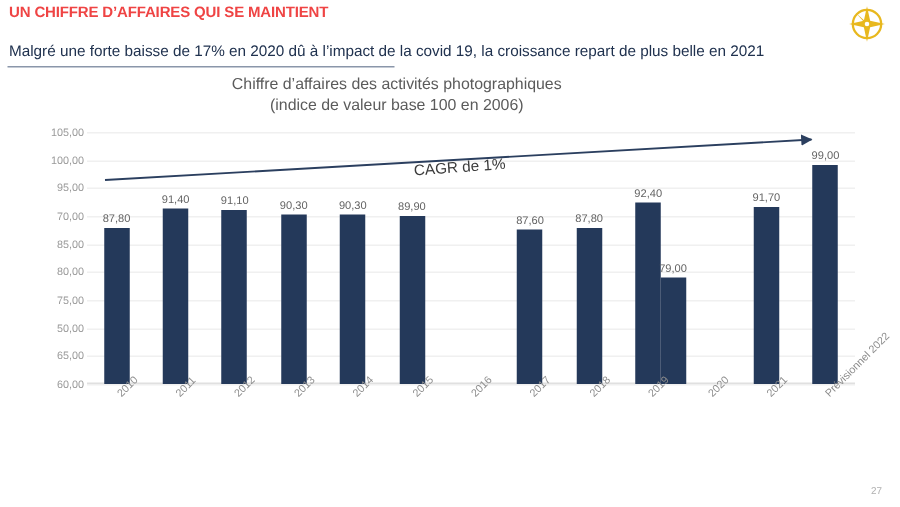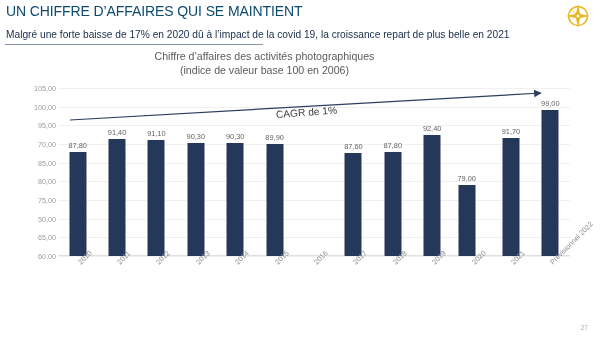--- a/index.html
+++ b/index.html
@@ -4,21 +4,21 @@
 <style>
   html,body{margin:0;padding:0;}
   body{
     width:600px;height:338px;background:#ffffff;overflow:hidden;
     font-family:"Liberation Sans", sans-serif;
     position:relative;
   }
   
   #slide-title{
     position:absolute;left:6px;top:3px;
-    font-size:14px;font-weight:normal;color:#0c4a6e;
+    font-size:10px;font-weight:bold;color:#ef4444;
     letter-spacing:-0.1px;white-space:nowrap;
   }
   #slide-subtitle{
     position:absolute;left:6px;top:29px;
     font-size:10.2px;color:#20324f;white-space:nowrap;
   }
   #subtitle-underline{
     position:absolute;left:5px;top:44px;width:258px;height:1px;
     background:#8a96aa;
   }
@@ -168,21 +168,21 @@
         <div class="bar-value" style="top: 53.96px;">87,60</div>
       </div>
       <div class="bar-slot" style="left: 315.077px; width: 39.3846px;">
         <div class="bar" title="2018 : 87,80" style="height: 103.787px; background: rgb(36, 57, 90);"></div>
         <div class="bar-value" style="top: 53.2133px;">87,80</div>
       </div>
       <div class="bar-slot" style="left: 354.462px; width: 39.3846px;">
         <div class="bar" title="2019 : 92,40" style="height: 120.96px; background: rgb(36, 57, 90);"></div>
         <div class="bar-value" style="top: 36.04px;">92,40</div>
       </div>
-      <div class="bar-slot" style="left: 389px; width: 39.3846px; margin-top: 16px;">
+      <div class="bar-slot" style="left: 371px; width: 39.3846px; margin-top: 16px;">
         <div class="bar" title="2020 : 79,00" style="height: 70.9333px; background: rgb(36, 57, 90);"></div>
         <div class="bar-value" style="top: 86.0667px;">79,00</div>
       </div>
       <div class="bar-slot" style="left: 433.231px; width: 39.3846px;">
         <div class="bar" title="2021 : 91,70" style="height: 118.347px; background: rgb(36, 57, 90);"></div>
         <div class="bar-value" style="top: 38.6533px;">91,70</div>
       </div>
       <div class="bar-slot" style="left: 472.615px; width: 39.3846px;">
         <div class="bar" title="Prévisionnel 2022 : 99,00" style="height: 145.6px; background: rgb(36, 57, 90);"></div>
         <div class="bar-value" style="top: 11.4px;">99,00</div>

